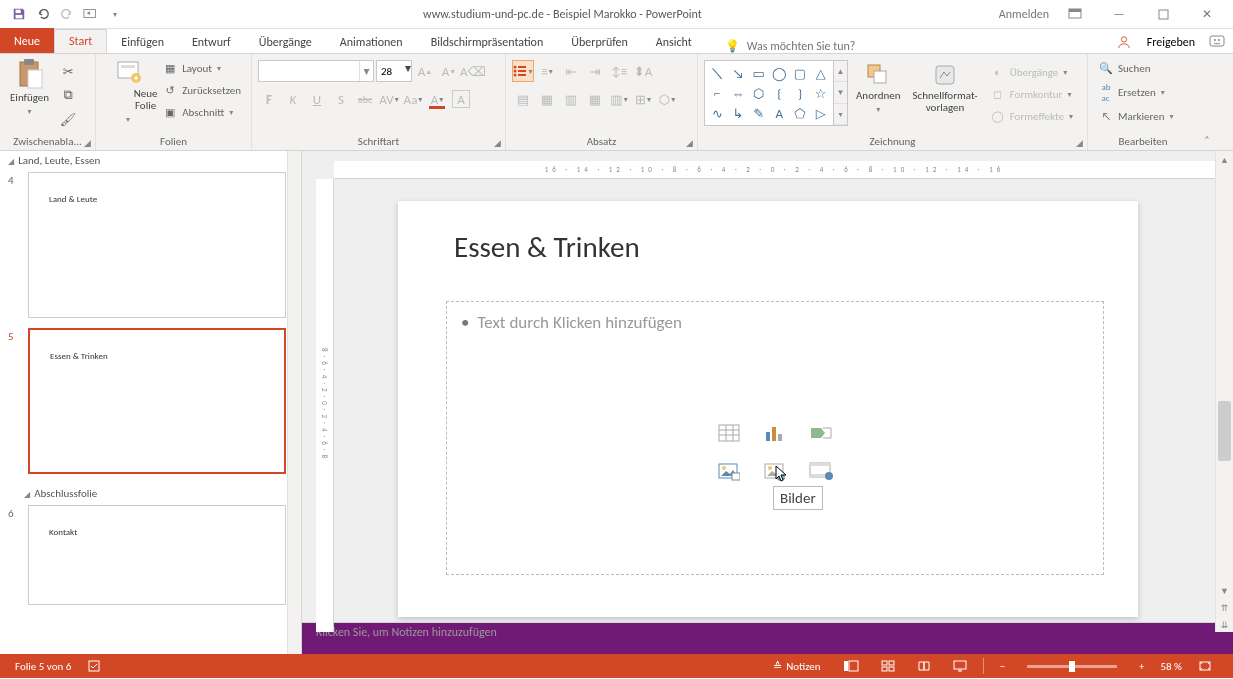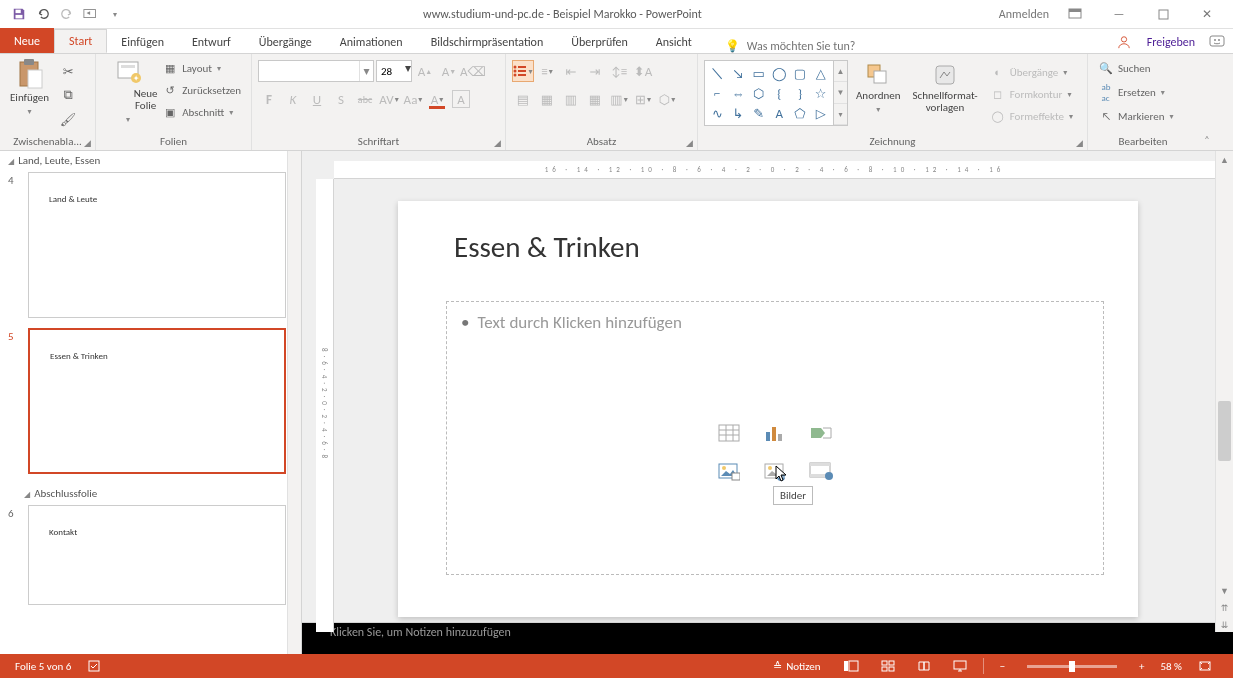--- a/index.html
+++ b/index.html
@@ -14,21 +14,21 @@
 .titlebar .wincontrols .wbtn { width: 36px; height: 24px; display: flex; align-items: center; justify-content: center; color: #777; }
 
 
 .ribbon-tabs { height: 25px; background: #fff; display: flex; align-items: flex-end; border-bottom: 1px solid #d4d4d4; position: relative; }
 .ribbon-tabs .tab { padding: 4px 14px; font-size: 12px; color: #444; cursor: pointer; }
 .ribbon-tabs .tab.file { background: #D24726; color: #fff; height: 25px; display: flex; align-items: center; }
 .ribbon-tabs .tab.active { border: 1px solid #d4d4d4; border-bottom: 1px solid #f3f2f1; background: #f3f2f1; color: #D24726; }
 .ribbon-tabs .tellme { margin-left: 20px; display: flex; align-items: center; gap: 6px; color: #888; }
 .ribbon-tabs .tellme input { border: none; outline: none; font-size: 12px; color: #888; width: 180px; }
 .ribbon-tabs .right { position: absolute; right: 8px; top: 0; height: 25px; display: flex; align-items: center; gap: 14px; }
-.share { color: #4c1d95; display: flex; gap: 16px; align-items: center; }
+.share { color: #000000; display: flex; gap: 16px; align-items: center; }
 .smiley { color: #555; }
 
 
 .ribbon { height: 97px; background: #f3f2f1; border-bottom: 1px solid #d4d4d4; display: flex; }
 .group { border-right: 1px solid #e1e1e1; display: flex; flex-direction: column; padding: 2px 6px 0 6px; }
 .group .gbody { flex: 1; display: flex; align-items: flex-start; gap: 4px; }
 .group .glabel { text-align: center; font-size: 11px; color: #666; height: 18px; display: flex; align-items: center; justify-content: center; position: relative; }
 .group .glabel .launcher { position: absolute; right: -2px; bottom: 2px; font-size: 9px; color: #888; }
 .bigbtn { display: flex; flex-direction: column; align-items: center; justify-content: center; gap: 2px; padding: 2px 4px; min-width: 40px; }
 .bigbtn .icon { font-size: 24px; }
@@ -70,23 +70,23 @@
 .ruler-v { width: 18px; background: #fff; border-right: 1px solid #d4d4d4; position: absolute; left: 14px; top: 28px; bottom: 22px; display:flex; flex-direction:column; align-items:center; justify-content:center; color:#888; font-size:8px;}
 .slide-stage { flex: 1; position: relative; overflow: hidden; }
 .slide { position: absolute; left: 96px; top: 22px; width: 740px; height: 416px; background: #fff; box-shadow: 0 2px 6px rgba(0,0,0,0.2); }
 .slide-title { position: absolute; left: 56px; top: 28px; font-size: 29px; color: #333; font-family: Calibri; }
 .content-ph { position: absolute; left: 48px; top: 100px; right: 34px; bottom: 42px; border: 1px dashed #bbb; }
 .content-ph .bullet { padding: 10px 14px; font-size: 17px; color: #999; display: flex; gap: 8px; }
 .content-ph .bullet::before { content: "•"; color: #777; }
 .ph-icons { position: absolute; left: 50%; top: 50%; transform: translate(-50%, -30%); display: grid; grid-template-columns: repeat(3, 40px); grid-template-rows: repeat(2, 32px); gap: 6px 6px; }
 .ph-icons .pi { display: flex; align-items: center; justify-content: center; color: #888; font-size: 18px; cursor: pointer; }
 .cursor-arrow { position: absolute; width: 12px; height: 18px; pointer-events: none; }
-.tooltip { position: absolute; background: #fff; border: 1px solid #bbb; padding: 2px 6px; font-size: 11px; color: #444; }
-
-.notes-pane { height: 32px; background: #000000; border-top: 1px solid #d4d4d4; padding: 2px 28px; font-size: 12px; color: #999; margin-left: 0; }
+.tooltip { position: absolute; background: #fff; border: 1px solid #bbb; padding: 2px 6px; font-size: 15px; color: #444; }
+
+.notes-pane { height: 32px; background: #701a75; border-top: 1px solid #d4d4d4; padding: 2px 14px; font-size: 12px; color: #999; margin-left: 0; }
 
 .scrollbar-v { width: 18px; background: #f3f2f1; border-left: 1px solid #e1e1e1; position: absolute; right: 0; top: 0; bottom: 22px; }
 .scrollbar-v .sthumb { position: absolute; left: 2px; right: 2px; top: 250px; height: 60px; background: #cdcdcd; border-radius: 2px; }
 .scrollbar-v .sarrow { position: absolute; left: 0; right: 0; height: 16px; display:flex;align-items:center;justify-content:center;font-size:9px;color:#888;}
 
 
 .statusbar { height: 24px; background: #D24726; color: #fff; display: flex; align-items: center; font-size: 11px; padding: 0 15px; gap: 10px; }
 .statusbar .flex1 { flex: 1; }
 .statusbar .vbtn { padding: 0 6px; display: flex; align-items: center; gap: 4px; cursor: pointer; }
 .zoom-slider { width: 90px; height: 3px; background: rgba(255,255,255,0.5); position: relative; margin: 0 6px; }

